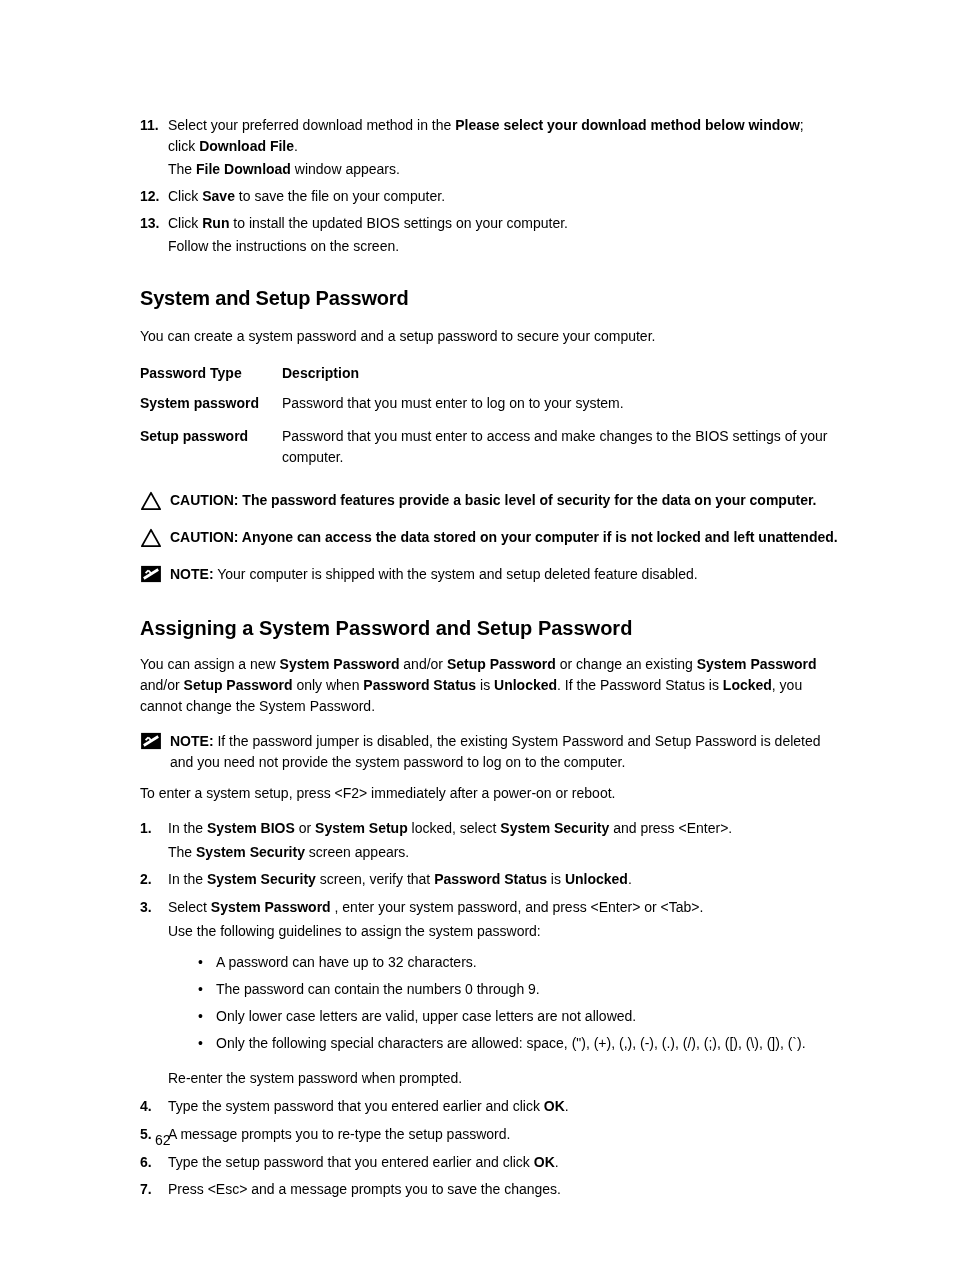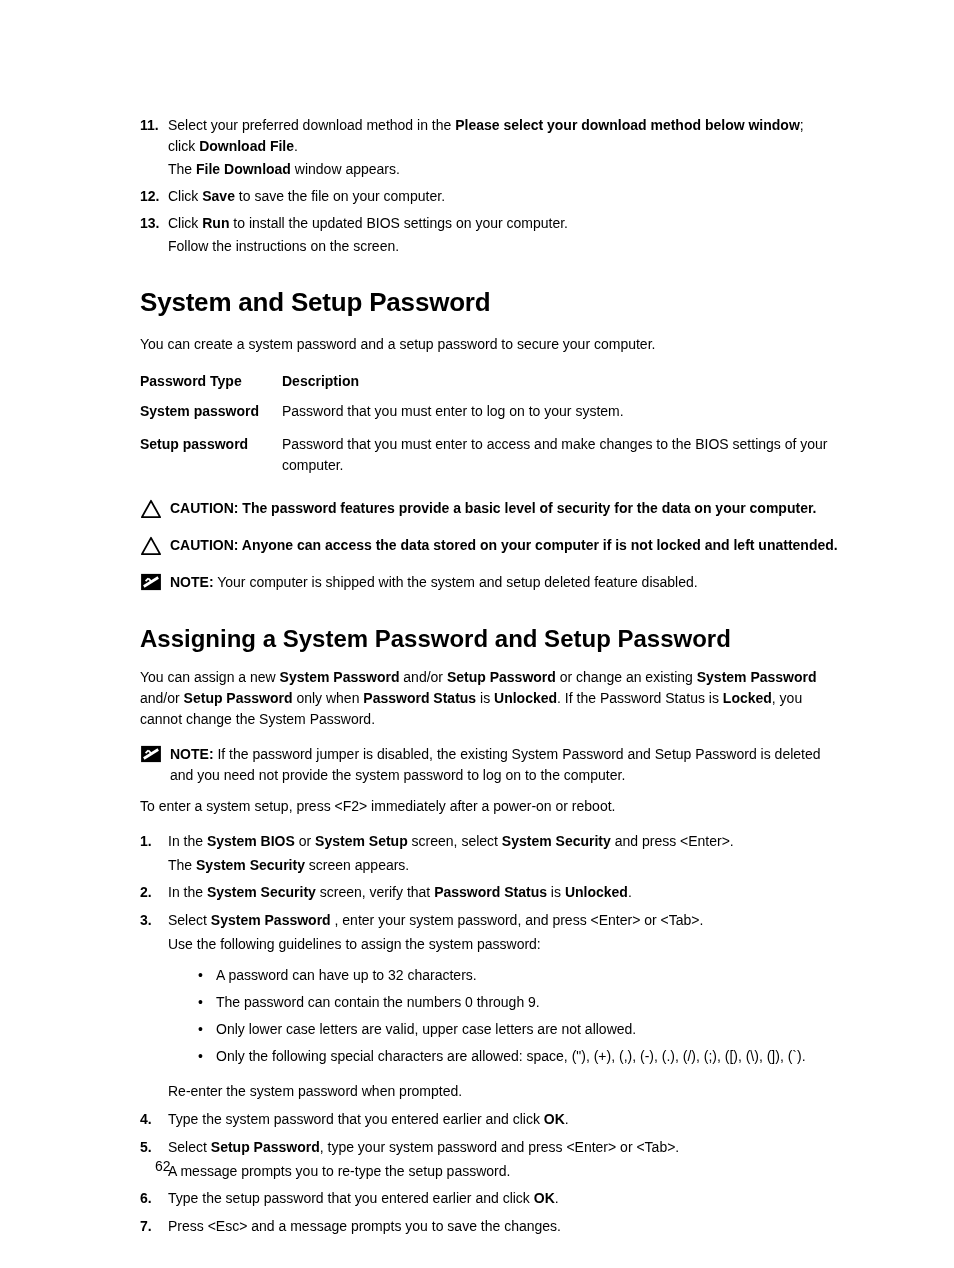--- a/index.html
+++ b/index.html
@@ -32,21 +32,21 @@
     flex-shrink: 0;
     font-weight: bold;
   }
   .ol-top .body {
     flex: 1;
   }
   .ol-top .body p {
     margin: 0 8px 2px 0;
   }
   h1 {
-    font-size: 26px;
+    font-size: 20px;
     font-weight: bold;
     margin: 0 0 16px 0;
     letter-spacing: -0.2px;
     font-stretch: condensed;
   }
   .narrow {
     font-family: "Arial Narrow", Arial, sans-serif;
   }
   p.lead {
     margin: 0 0 14px 0;
@@ -90,21 +90,21 @@
   }
   .callout .icon svg {
     width: 22px;
     height: 20px;
   }
   .callout.note .icon svg {
     width: 22px;
     height: 18px;
   }
   h2 {
-    font-size: 24px;
+    font-size: 20px;
     font-weight: bold;
     margin: 28px 0 14px 0;
     font-stretch: condensed;
   }
   .ol-steps {
     list-style: none;
     padding: 0;
     margin: 0;
   }
   .ol-steps > li {
@@ -250,21 +250,21 @@
     </span>
     <span class="text"><b>NOTE:</b><span> If the password jumper is disabled, the existing System Password and Setup Password is deleted and you need not provide the system password to log on to the computer.</span></span>
   </div>
 
   <p class="lead">To enter a system setup, press &lt;F2&gt; immediately after a power-on or reboot.</p>
 
   <ul class="ol-steps">
     <li>
       <span class="num">1.</span>
       <div class="body">
-        <p><span>In the </span><b>System BIOS</b><span> or </span><b>System Setup</b><span> screen, select </span><b>System Security</b><span> and press &lt;Enter&gt;.</span></p>
+        <p><span>In the </span><b>System BIOS</b><span> or </span><b>System Setup</b><span> locked, select </span><b>System Security</b><span> and press &lt;Enter&gt;.</span></p>
         <p><span>The </span><b>System Security</b><span> screen appears.</span></p>
       </div>
     </li>
     <li>
       <span class="num">2.</span>
       <div class="body">
         <p><span>In the </span><b>System Security</b><span> screen, verify that </span><b>Password Status</b><span> is </span><b>Unlocked</b><span>.</span></p>
       </div>
     </li>
     <li>
@@ -283,21 +283,20 @@
     </li>
     <li>
       <span class="num">4.</span>
       <div class="body">
         <p><span>Type the system password that you entered earlier and click </span><b>OK</b><span>.</span></p>
       </div>
     </li>
     <li>
       <span class="num">5.</span>
       <div class="body">
-        <p><span>Select </span><b>Setup Password</b><span>, type your system password and press &lt;Enter&gt; or &lt;Tab&gt;.</span></p>
         <p>A message prompts you to re-type the setup password.</p>
       </div>
     </li>
     <li>
       <span class="num">6.</span>
       <div class="body">
         <p><span>Type the setup password that you entered earlier and click </span><b>OK</b><span>.</span></p>
       </div>
     </li>
     <li>

